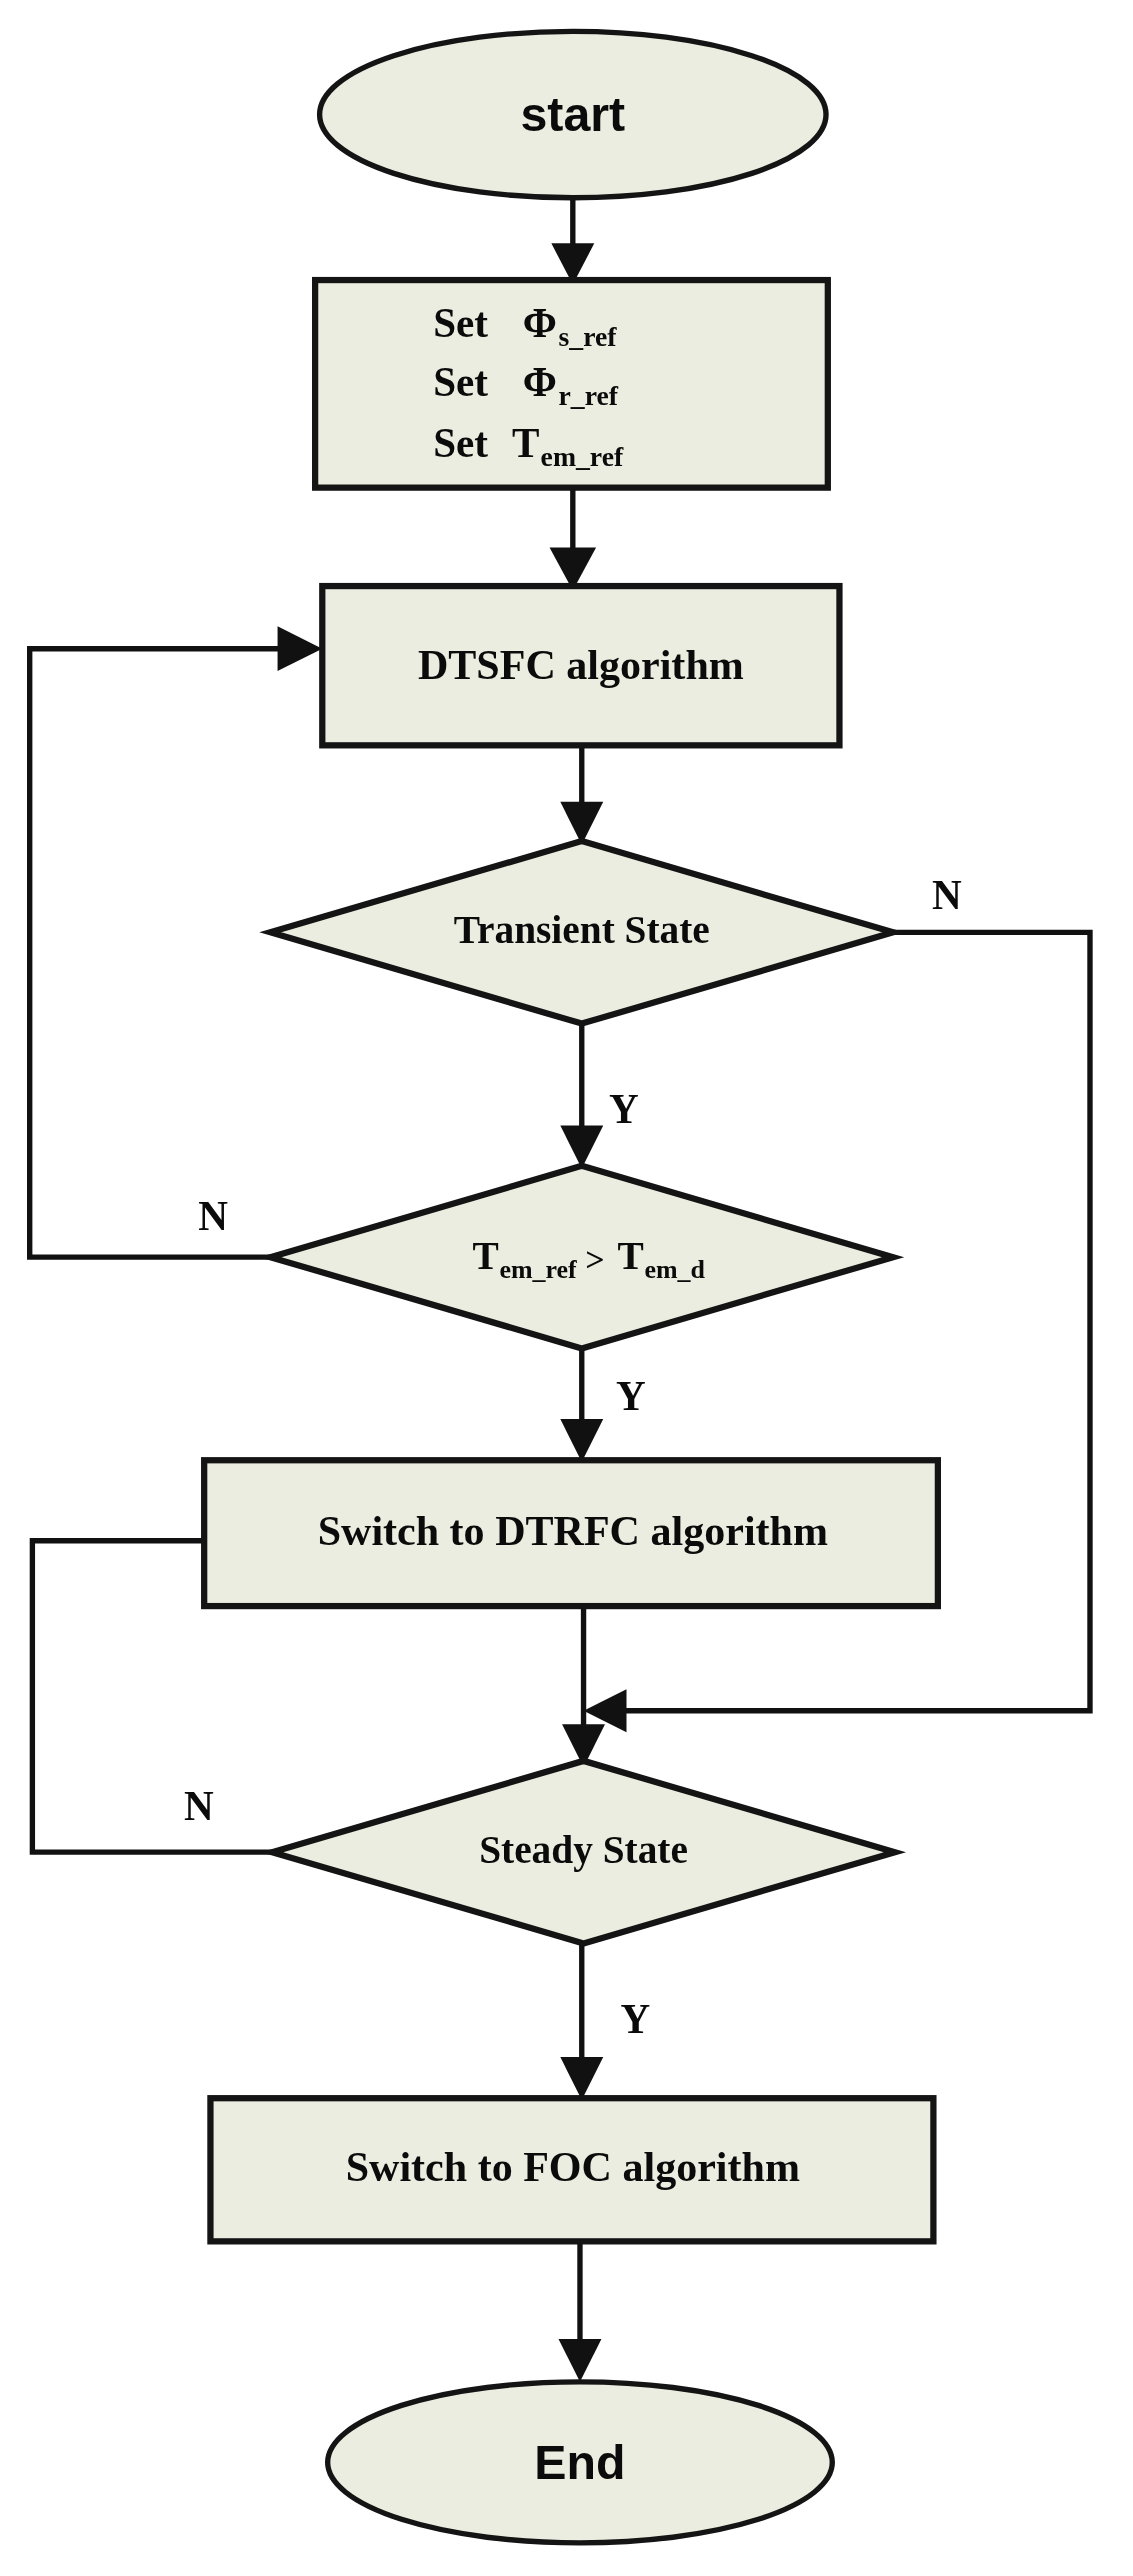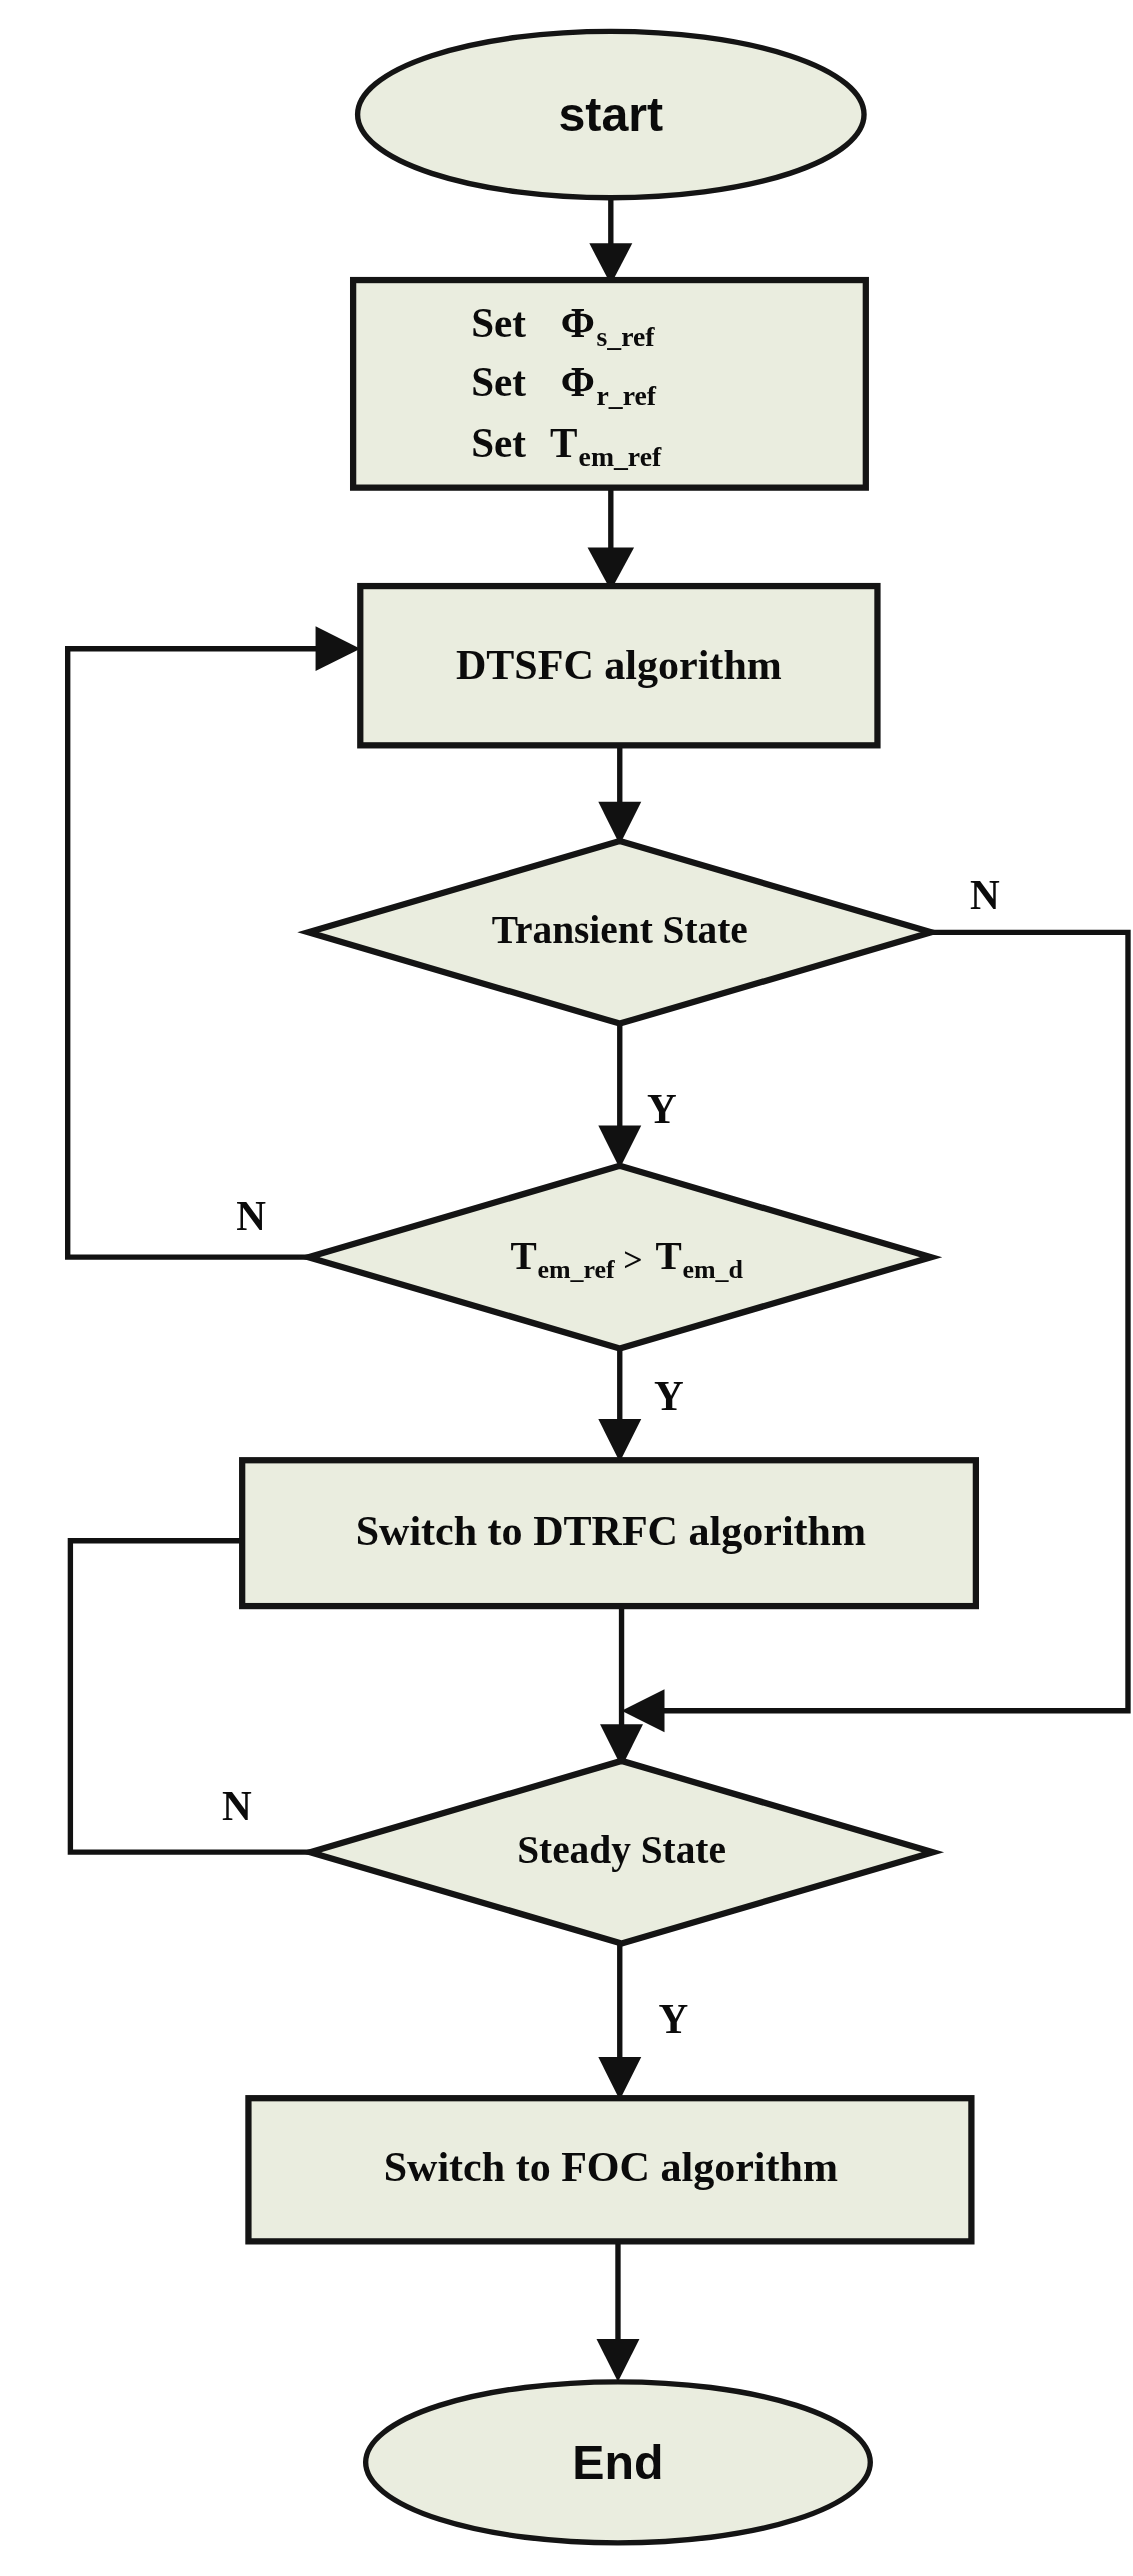--- a/index.html
+++ b/index.html
@@ -12,21 +12,20 @@
     width: 1134px;
     height: 2576px;
     font-family: "Liberation Serif", "DejaVu Serif", serif;
     overflow: hidden;
   }
   #flowchart-root {
     position: relative;
     width: 1072px;
     height: 2576px;
     background: #ffffff;
-    padding-left: 38px;
   }
   svg#flow-svg {
     display: block;
     width: 1134px;
     height: 2576px;
   }
   .node-shape {
     fill: #eaeddf;
     stroke: #141414;
     stroke-width: 7;

